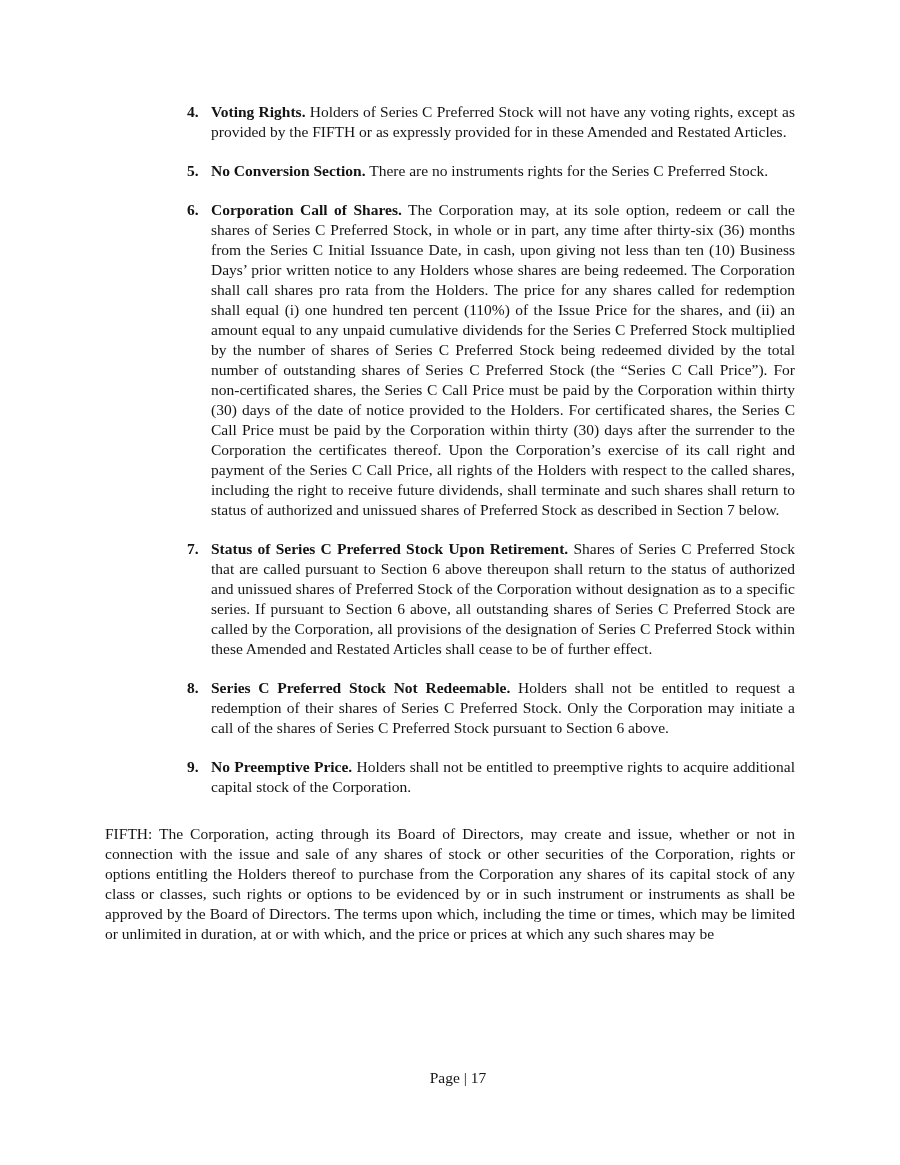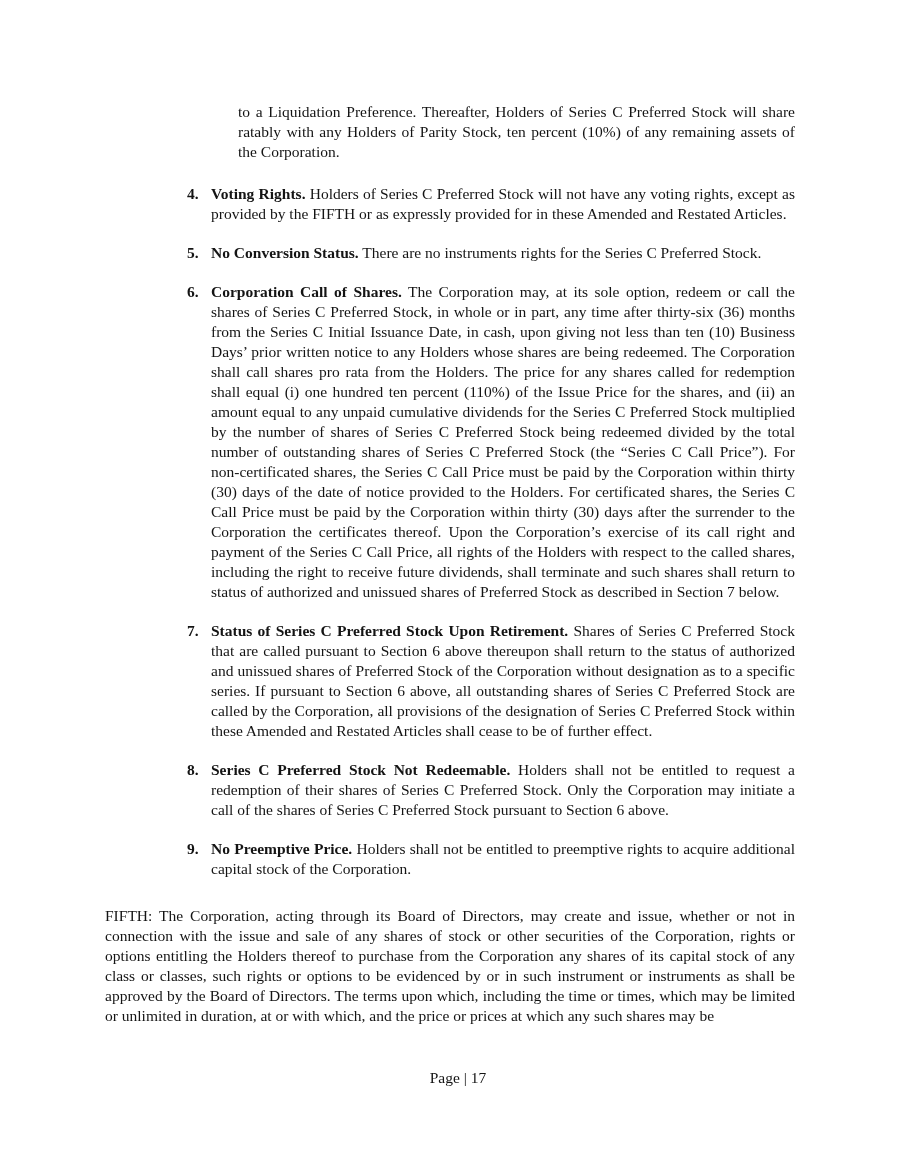--- a/index.html
+++ b/index.html
@@ -60,30 +60,29 @@
     width:100%;
     text-align:center;
   }
 </style>
 </head>
 <body>
 
 <div class="page">
   <div class="content">
 
-    <p class="cont">to a Liquidation Preference. Thereafter, Holders of Series C Preferred Stock will share ratably with any Holders of Parity Stock, ten percent (10%) of any remaining assets of the Corporation.</p>
 
     <div id="list">
         <div class="li">
           <span class="num">4.</span>
           <span class="ib"><span class="hd">Voting Rights</span><span class="hs">.</span><span> Holders of Series C Preferred Stock will not have any voting rights, except as provided by the FIFTH or as expressly provided for in these Amended and Restated Articles.</span></span>
         </div>
         <div class="li">
           <span class="num">5.</span>
-          <span class="ib"><span class="hd">No Conversion Status</span><span class="hs">.</span><span> There are no instruments rights for the Series C Preferred Stock.</span></span>
+          <span class="ib"><span class="hd">No Conversion Section</span><span class="hs">.</span><span> There are no instruments rights for the Series C Preferred Stock.</span></span>
         </div>
         <div class="li">
           <span class="num">6.</span>
           <span class="ib"><span class="hd">Corporation Call of Shares</span><span class="hs">.</span><span> The Corporation may, at its sole option, redeem or call the shares of Series C Preferred Stock, in whole or in part, any time after thirty-six (36) months from the Series C Initial Issuance Date, in cash, upon giving not less than ten (10) Business Days’ prior written notice to any Holders whose shares are being redeemed. The Corporation shall call shares pro rata from the Holders. The price for any shares called for redemption shall equal (i) one hundred ten percent (110%) of the Issue Price for the shares, and (ii) an amount equal to any unpaid cumulative dividends for the Series C Preferred Stock multiplied by the number of shares of Series C Preferred Stock being redeemed divided by the total number of outstanding shares of Series C Preferred Stock (the </span><span class="b">“Series C Call Price”</span><span>). For non-certificated shares, the Series C Call Price must be paid by the Corporation within thirty (30) days of the date of notice provided to the Holders. For certificated shares, the Series C Call Price must be paid by the Corporation within thirty (30) days after the surrender to the Corporation the certificates thereof. Upon the Corporation’s exercise of its call right and payment of the Series C Call Price, all rights of the Holders with respect to the called shares, including the right to receive future dividends, shall terminate and such shares shall return to status of authorized and unissued shares of Preferred Stock as described in Section 7 below.</span></span>
         </div>
         <div class="li">
           <span class="num">7.</span>
           <span class="ib"><span class="hd">Status of Series C Preferred Stock Upon Retirement.</span><span> Shares of Series C Preferred Stock that are called pursuant to Section 6 above thereupon shall return to the status of authorized and unissued shares of Preferred Stock of the Corporation without designation as to a specific series. If pursuant to Section 6 above, all outstanding shares of Series C Preferred Stock are called by the Corporation, all provisions of the designation of Series C Preferred Stock within these Amended and Restated Articles shall cease to be of further effect.</span></span>
         </div>
         <div class="li">

